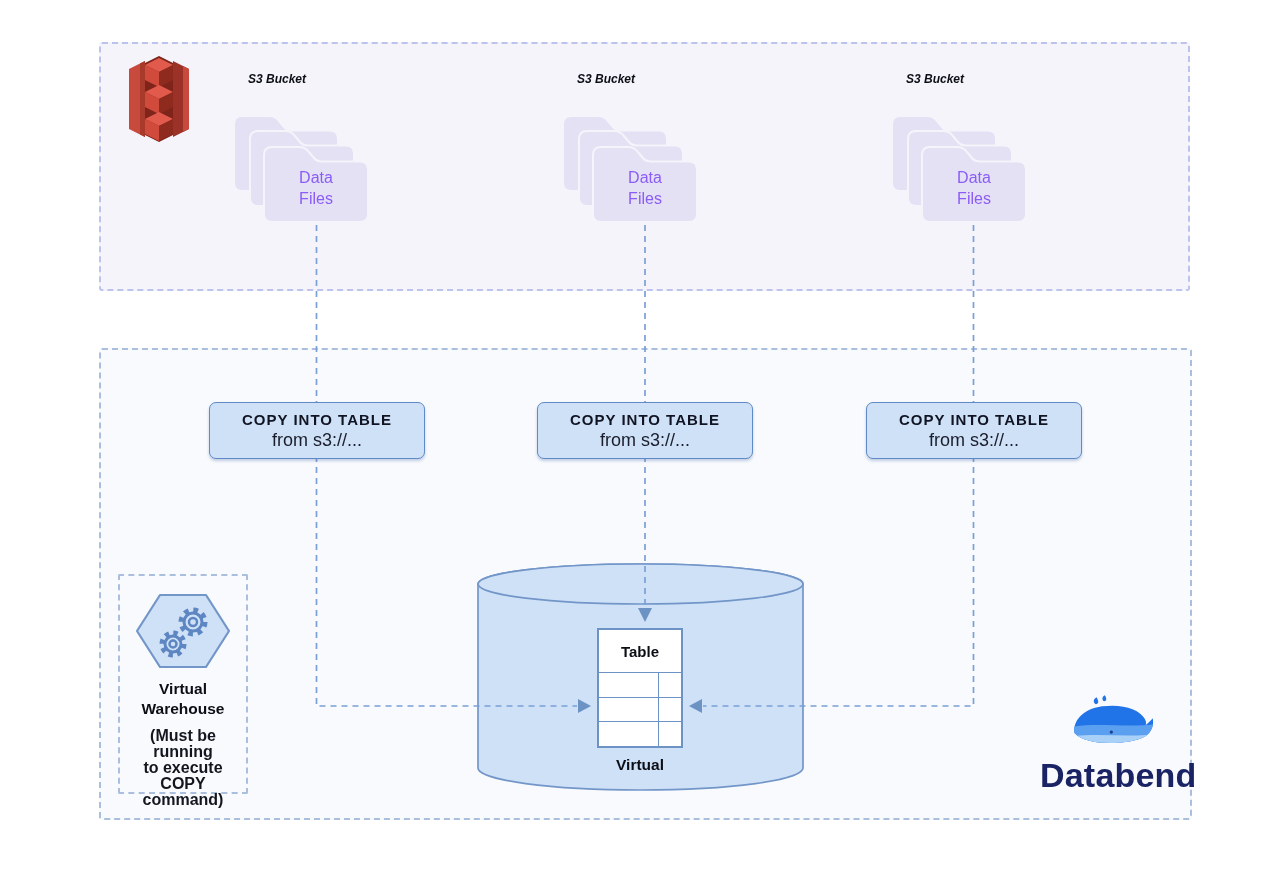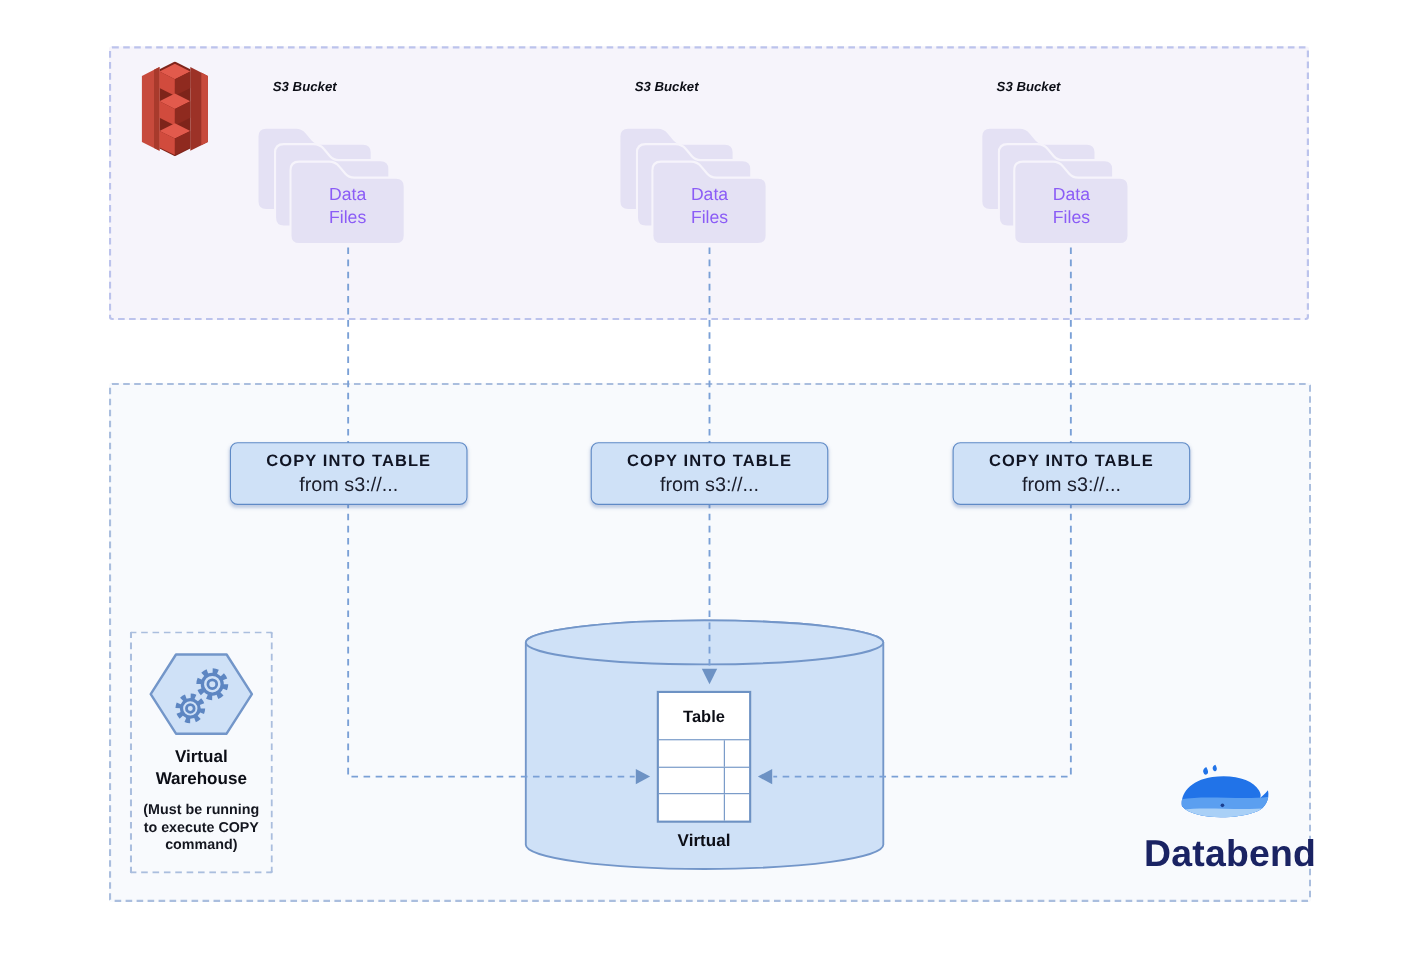--- a/index.html
+++ b/index.html
@@ -56,21 +56,21 @@
     position:absolute;left:118px;top:574px;width:130px;height:220px;box-sizing:border-box;
     border:2px dashed #aabede;border-radius:2px;z-index:2;
   }
   .vw-hex{position:absolute;left:15px;top:13px;}
   .vw-title{
     position:absolute;left:0;top:103px;width:100%;text-align:center;
     font-size:15.5px;font-weight:700;line-height:20px;color:#0c0e16;white-space:pre-line;
   }
   .vw-note{
     position:absolute;left:0;top:152px;width:100%;text-align:center;
-    font-size:13px;font-weight:700;line-height:16px;color:#14161f;white-space:pre-line;
+    font-size:16px;font-weight:700;line-height:16px;color:#14161f;white-space:pre-line;
   }
 
   
   .brand{position:absolute;left:1040px;top:694px;width:150px;z-index:2;text-align:center;}
   .brand-word{margin-top:2px;font-size:34px;font-weight:700;color:#1a2363;letter-spacing:0.2px;}
 </style>
 </head>
 <body>
 
 <div class="canvas">

